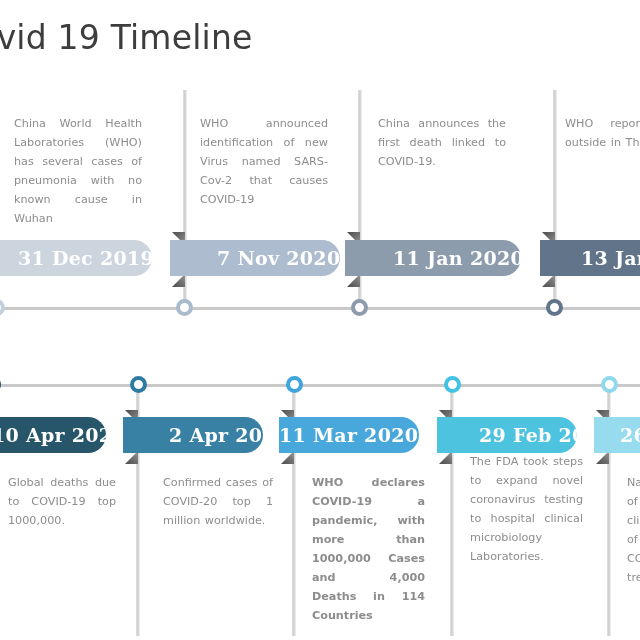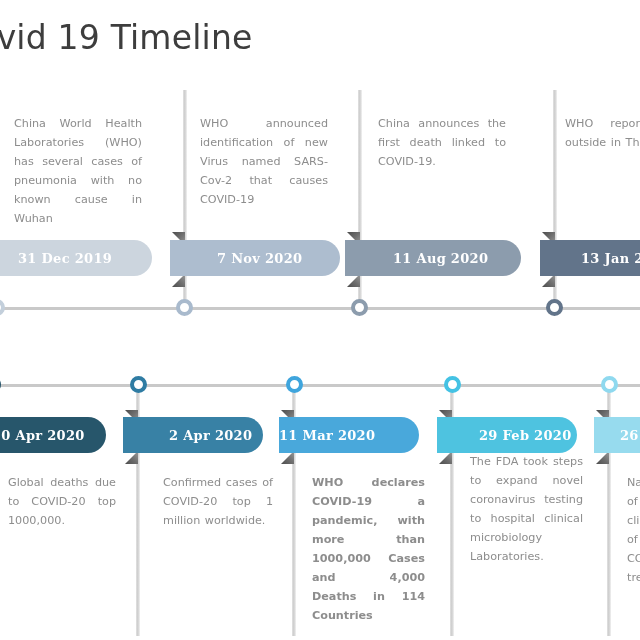--- a/index.html
+++ b/index.html
@@ -75,21 +75,21 @@
     position: absolute;
     height: 36px;
     border-radius: 0 18px 18px 0;
     display: flex;
     align-items: center;
     box-sizing: border-box;
   }
   .badge-label {
     font-family: "DejaVu Serif", serif;
     font-weight: bold;
-    font-size: 13px;
+    font-size: 19px;
     color: #ffffff;
     white-space: nowrap;
     letter-spacing: 0.3px;
   }
   
   .fold {
     position: absolute;
     width: 13px;
     height: 13px;
   }
@@ -128,21 +128,21 @@
   </div>
   <div class="node" style="left:176px; top:299px; border:4px solid #a9bacd;"></div>
 </div>
 
 <div class="entry">
   <div class="stem" style="left:358px; top:90px; height:218px;"></div>
   <div class="body-text" style="left:378px; top:114px; width:128px;">China announces the first death linked to COVID-19.</div>
   <div class="fold fold-top" style="left:347px; top:232px;"></div>
   <div class="fold fold-bot" style="left:347px; top:274px;"></div>
   <div class="badge" style="left:345px; top:240px; width:176px; background:#8c9cad;">
-    <div class="badge-label" style="margin-left:48px;">11 Aug 2020</div>
+    <div class="badge-label" style="margin-left:48px;">11 Jan 2020</div>
   </div>
   <div class="node" style="left:351px; top:299px; border:4px solid #8c9cad;"></div>
 </div>
 
 <div class="entry">
   <div class="stem" style="left:553px; top:90px; height:218px;"></div>
   <div class="body-text" style="left:565px; top:114px; width:128px;">WHO reports case outside in Thailand.</div>
   <div class="fold fold-top" style="left:542px; top:232px;"></div>
   <div class="fold fold-bot" style="left:542px; top:274px;"></div>
   <div class="badge" style="left:540px; top:240px; width:176px; background:#62748a;">
@@ -151,21 +151,21 @@
   <div class="node" style="left:546px; top:299px; border:4px solid #62748a;"></div>
 </div>
 
 <div id="rail-bottom" class="rail"></div>
 
 <div class="entry">
 
   <div class="badge" style="left:-66px; top:417px; width:172px; background:#27566b;">
     <div class="badge-label" style="margin-left:58px;">10 Apr 2020</div>
   </div>
-  <div class="body-text" style="left:8px; top:473px; width:108px;">Global deaths due to COVID-20 top 1000,000.</div>
+  <div class="body-text" style="left:8px; top:473px; width:108px;">Global deaths due to COVID-19 top 1000,000.</div>
   <div class="node" style="left:-16px; top:376px; border:4px solid #27566b;"></div>
 </div>
 
 <div class="entry">
   <div class="stem" style="left:136px; top:386px; height:250px;"></div>
   <div class="fold fold-top" style="left:125px; top:410px;"></div>
   <div class="fold fold-bot" style="left:125px; top:451px;"></div>
   <div class="badge" style="left:123px; top:417px; width:140px; background:#3881a5;padding-left:12px;">
     <div class="badge-label" style="margin-left:34px;">2 Apr 2020</div>
   </div>

